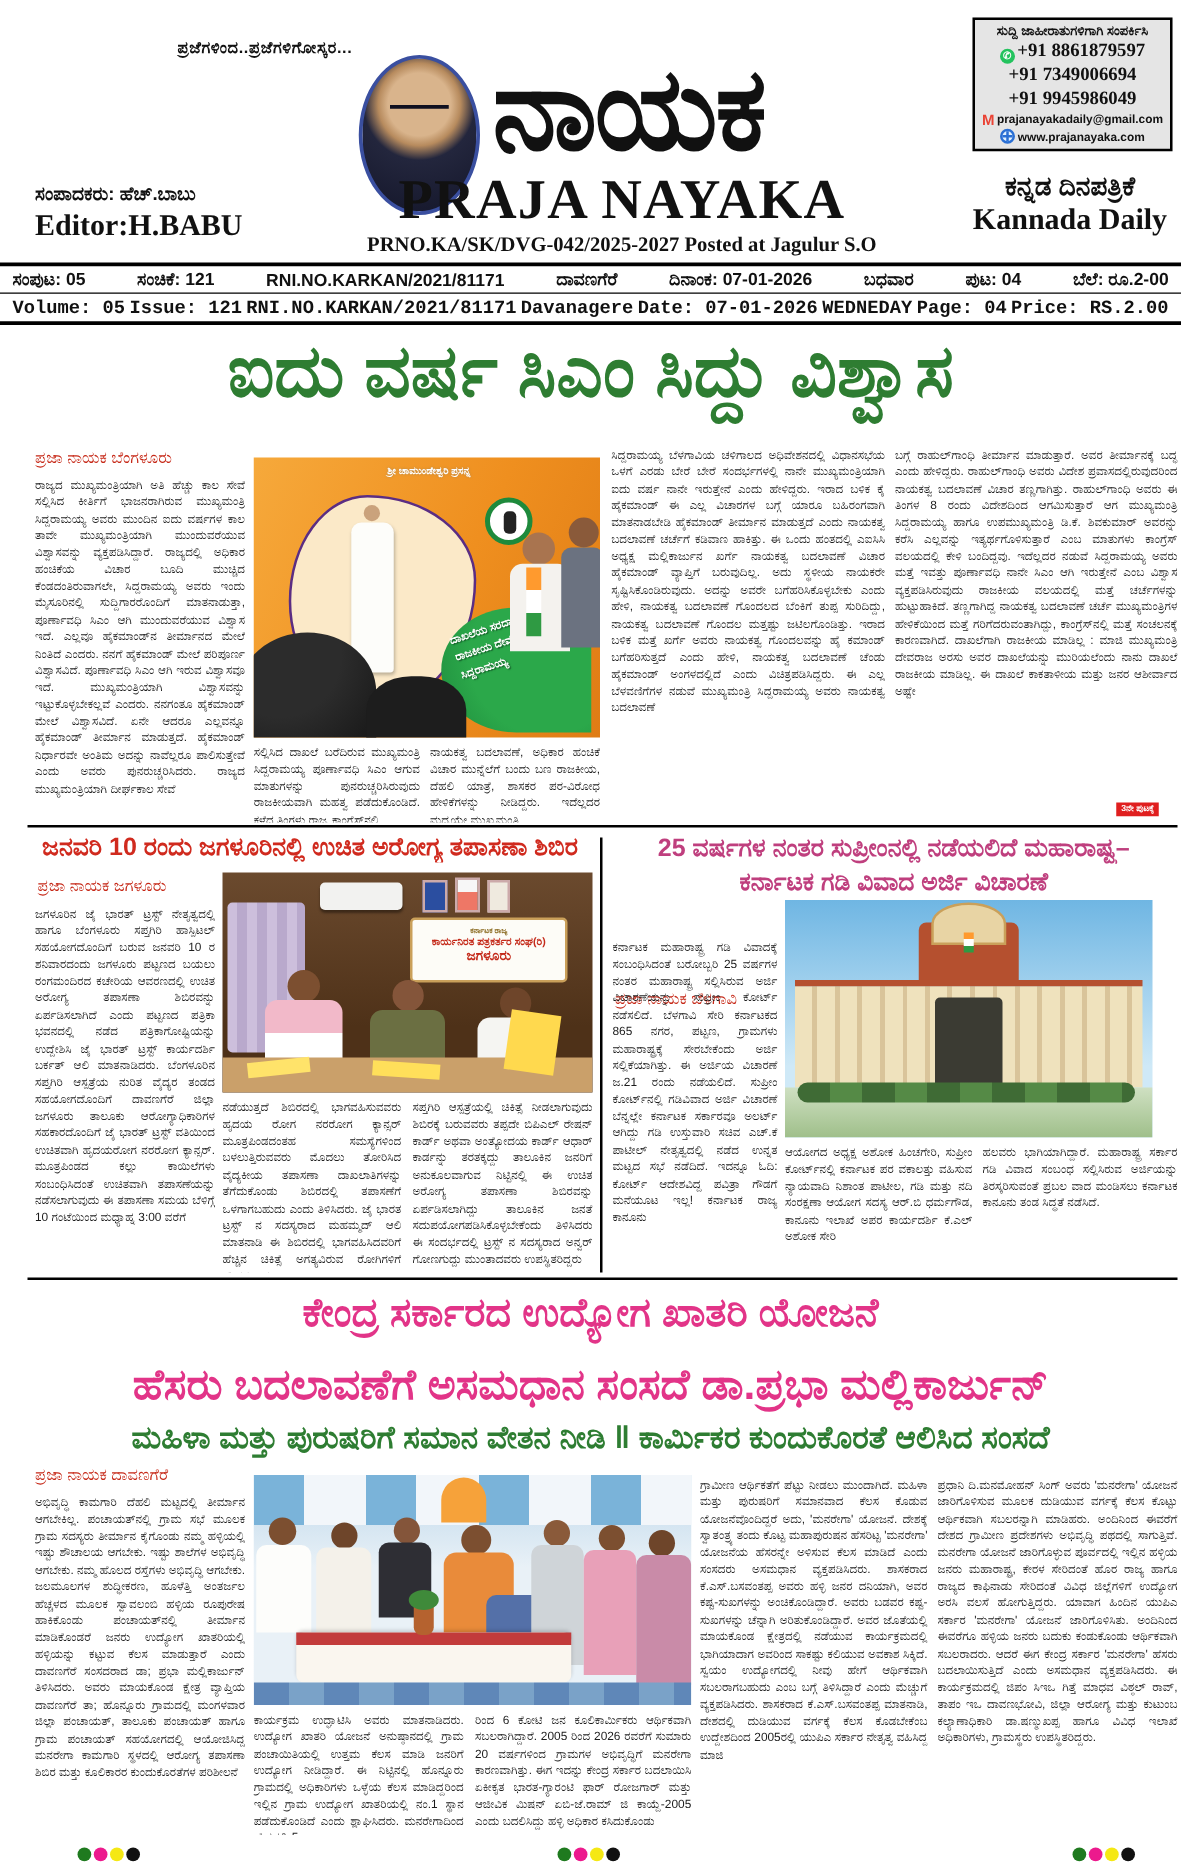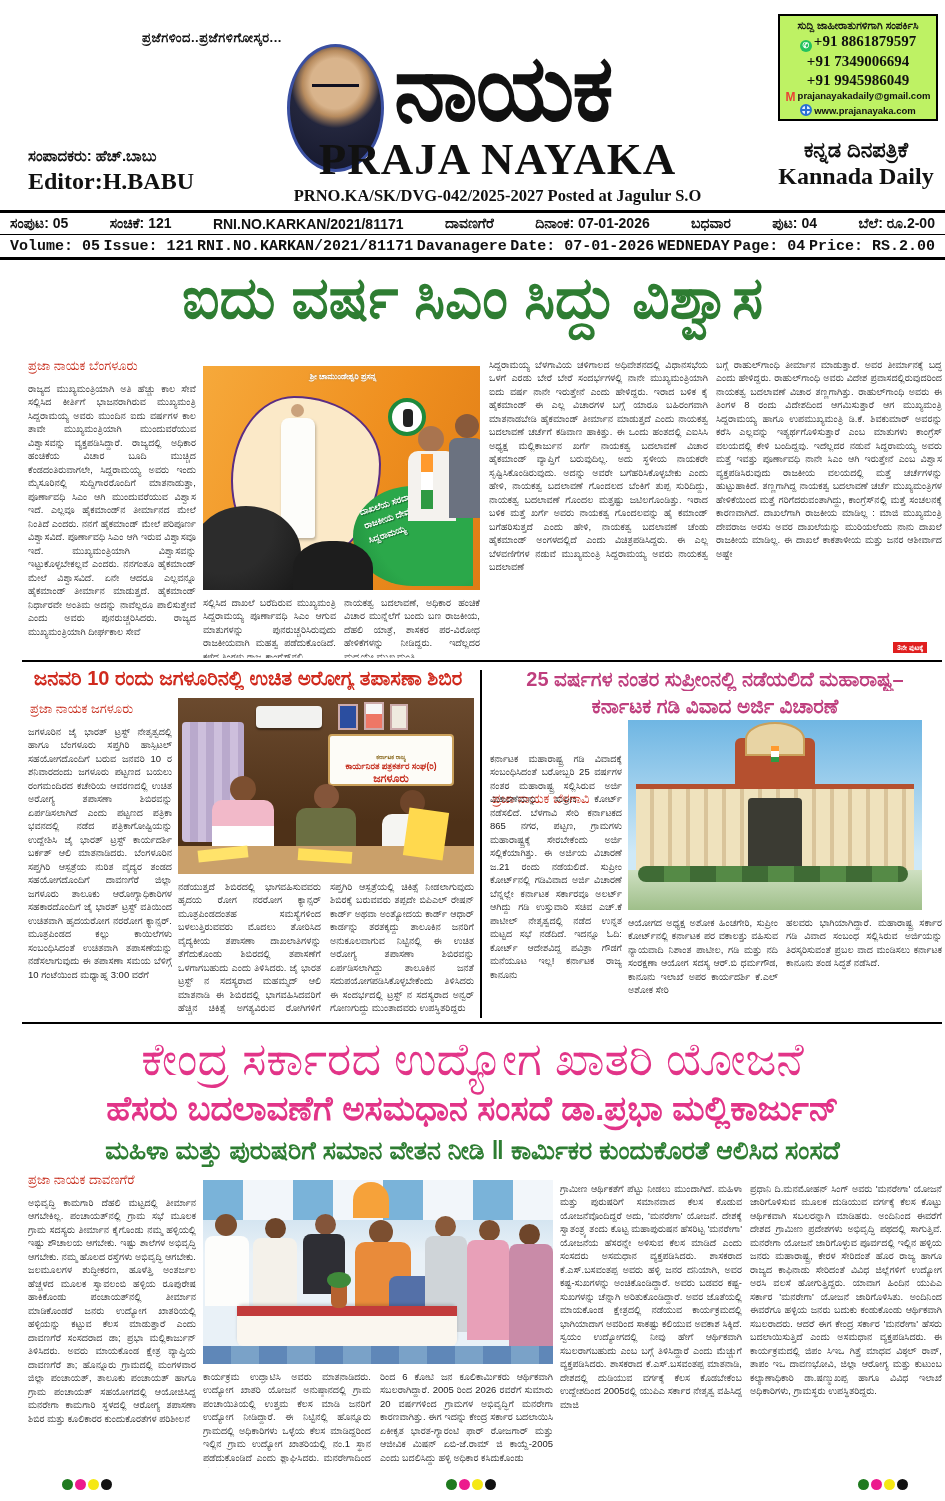--- a/index.html
+++ b/index.html
@@ -12,40 +12,40 @@
   .ctr{text-align:center;}
   .coltext{font-size:9.5px;line-height:1.42;text-align:justify;overflow:hidden;color:#1c1c1c;}
   .dateline{font-size:13px;font-weight:normal;color:#c62817;}
   .rule{background:#000;}
   
   .tagline{font-size:13px;font-weight:bold;letter-spacing:.5px;}
   .kn-title{font-size:92px;font-weight:bold;line-height:1;letter-spacing:-2px;white-space:nowrap;}
   .oval{border:3px solid #3a4fa0;border-radius:50%;overflow:hidden;
         background:radial-gradient(circle at 50% 30%,#d9b48c 0 26%,#b78b5e 34%,#23263d 46%,#14162a 100%);}
   .oval .specs{position:absolute;left:24%;top:30%;width:52%;height:10px;border-top:3px solid #101020;}
-  .contact-box{border:2px solid #000;background:#bef264;padding:3px 4px;text-align:center;}
+  .contact-box{border:2px solid #000;background:#e5e5e5;padding:3px 4px;text-align:center;}
   .contact-box .hd{font-size:10.5px;font-weight:bold;line-height:1.25;}
   .contact-box .ph{font-size:15px;font-weight:bold;font-family:"Liberation Serif","DejaVu Serif",serif;line-height:1.25;white-space:nowrap;}
   .contact-box .sm{font-size:9.5px;font-weight:bold;white-space:nowrap;}
   .cicon{display:inline-block;width:12px;height:12px;border-radius:50%;vertical-align:-2px;margin-right:2px;}
   .wa{background:#23c35e;color:#fff;font-size:8px;line-height:12px;text-align:center;}
   .gm{color:#ea4335;font-weight:bold;font-size:12px;width:auto;border-radius:0;background:none;}
   .gl{border:2px solid #2a6fd4;background:
       linear-gradient(#2a6fd4 0 0) center/100% 2px no-repeat,
       linear-gradient(#2a6fd4 0 0) center/2px 100% no-repeat,#dff0ff;}
   
   .infobar{border-top:3px solid #000;border-bottom:3px solid #000;}
   .inforow{display:flex;justify-content:space-between;align-items:center;padding:0 10px;height:22px;font-weight:bold;}
   .inforow.kn{font-size:14px;border-bottom:1.5px solid #000;justify-content:space-between;}
   .inforow.en{font-size:15px;font-family:Liberation Mono, monospace;}
   
   .h1{font-size:58px;font-weight:800;color:#2e7d32;letter-spacing:0;white-space:nowrap;}
   .h-red{font-size:20px;font-weight:bold;color:#d02a1e;white-space:nowrap;overflow:hidden;}
   .h-pink{font-size:20px;font-weight:bold;color:#bf3f7e;white-space:nowrap;overflow:hidden;}
-  .h4a{font-size:46px;font-weight:400;color:#e23488;white-space:nowrap;}
+  .h4a{font-size:32px;font-weight:700;color:#e23488;white-space:nowrap;}
   .h4b{font-size:34px;font-weight:800;color:#e23488;white-space:nowrap;}
   .h4c{font-size:25px;font-weight:800;color:#2e7d32;white-space:nowrap;}
   .chip{background:#e01f1f;color:#fff;font-size:7px;font-weight:bold;padding:2px 4px;line-height:1;}
   .photo{overflow:hidden;position:absolute;}
   .dot{width:11px;height:11px;border-radius:50%;display:inline-block;margin-right:2px;}
 </style>
 </head>
 <body>
 
 <div class="page">
@@ -136,21 +136,21 @@
   <div class="abs h-red ctr" style="left:22px;top:667px;width:452px;">ಜನವರಿ 10 ರಂದು ಜಗಳೂರಿನಲ್ಲಿ ಉಚಿತ ಅರೋಗ್ಯ ತಪಾಸಣಾ ಶಿಬಿರ</div>
   <div class="abs dateline" style="left:30px;top:701px;">ಪ್ರಜಾ ನಾಯಕ ಜಗಳೂರು</div>
   <div class="abs coltext" style="left:28px;top:725px;width:144px;height:293px;">ಜಗಳೂರಿನ ಜೈ ಭಾರತ್ ಟ್ರಸ್ಟ್ ನೇತೃತ್ವದಲ್ಲಿ ಹಾಗೂ ಬೆಂಗಳೂರು ಸಪ್ತಗಿರಿ ಹಾಸ್ಪಿಟಲ್ ಸಹಯೋಗದೊಂದಿಗೆ ಬರುವ ಜನವರಿ 10 ರ ಶನಿವಾರದಂದು ಜಗಳೂರು ಪಟ್ಟಣದ ಬಯಲು ರಂಗಮಂದಿರದ ಕಚೇರಿಯ ಆವರಣದಲ್ಲಿ ಉಚಿತ ಅರೋಗ್ಯ ತಪಾಸಣಾ ಶಿಬಿರವನ್ನು ಏರ್ಪಡಿಸಲಾಗಿದೆ ಎಂದು ಪಟ್ಟಣದ ಪತ್ರಿಕಾ ಭವನದಲ್ಲಿ ನಡೆದ ಪತ್ರಿಕಾಗೋಷ್ಟಿಯನ್ನು ಉದ್ದೇಶಿಸಿ ಜೈ ಭಾರತ್ ಟ್ರಸ್ಟ್ ಕಾರ್ಯದರ್ಶಿ ಬರ್ಕತ್ ಆಲಿ ಮಾತನಾಡಿದರು. ಬೆಂಗಳೂರಿನ ಸಪ್ತಗಿರಿ ಆಸ್ಪತ್ರೆಯ ನುರಿತ ವೈದ್ಯರ ತಂಡದ ಸಹಯೋಗದೊಂದಿಗೆ ದಾವಣಗೆರೆ ಜಿಲ್ಲಾ ಜಗಳೂರು ತಾಲೂಕು ಆರೋಗ್ಯಾಧಿಕಾರಿಗಳ ಸಹಕಾರದೊಂದಿಗೆ ಜೈ ಭಾರತ್ ಟ್ರಸ್ಟ್ ವತಿಯಿಂದ ಉಚಿತವಾಗಿ ಹೃದಯರೋಗ ನರರೋಗ ಕ್ಯಾನ್ಸರ್. ಮೂತ್ರಪಿಂಡದ ಕಲ್ಲು ಕಾಯಿಲೆಗಳು ಸಂಬಂಧಿಸಿದಂತೆ ಉಚಿತವಾಗಿ ತಪಾಸಣೆಯನ್ನು ನಡೆಸಲಾಗುವುದು ಈ ತಪಾಸಣಾ ಸಮಯ ಬೆಳಿಗ್ಗೆ 10 ಗಂಟೆಯಿಂದ ಮಧ್ಯಾಹ್ನ 3:00 ವರೆಗೆ</div>
 
   <div class="photo" style="left:178px;top:698px;width:296px;height:176px;background:linear-gradient(#6b4a2e,#4e3118 70%);">
     <div class="abs" style="left:4px;top:24px;width:62px;height:120px;background:repeating-linear-gradient(90deg,#cdbfdc 0 8px,#b9a9cc 8px 16px);border-radius:4px;"></div>
     <div class="abs" style="left:78px;top:8px;width:66px;height:22px;background:#f2f2f0;border-radius:4px;box-shadow:0 2px 2px rgba(0,0,0,.4);"></div>
     <div class="abs" style="left:160px;top:6px;width:20px;height:26px;background:#2b4ea0;border:2px solid #caa;"></div>
     <div class="abs" style="left:186px;top:4px;width:20px;height:28px;background:linear-gradient(#f7f7f7 40%,#e76 40%);border:2px solid #caa;"></div>
     <div class="abs" style="left:212px;top:6px;width:18px;height:26px;background:#efeadf;border:2px solid #caa;"></div>
-    <div class="abs ctr" style="left:150px;top:36px;width:126px;height:52px;background:#fdfcf7;border:2px solid #caa05a;border-radius:4px;padding-top:18px;">
+    <div class="abs ctr" style="left:150px;top:36px;width:126px;height:52px;background:#fdfcf7;border:2px solid #caa05a;border-radius:4px;padding-top:5px;">
       <div style="font-size:6px;color:#8a6a20;font-weight:bold;">ಕರ್ನಾಟಕ ರಾಜ್ಯ</div>
       <div style="font-size:8.5px;color:#c42a1a;font-weight:bold;">ಕಾರ್ಯನಿರತ ಪತ್ರಕರ್ತರ ಸಂಘ(ರಿ)</div>
       <div style="font-size:11px;color:#c42a1a;font-weight:bold;">ಜಗಳೂರು</div>
     </div>
     <div class="abs" style="left:52px;top:78px;width:26px;height:26px;border-radius:50%;background:#7c4f30;"></div>
     <div class="abs" style="left:34px;top:102px;width:62px;height:48px;background:linear-gradient(#f2b9c9 55%,#fff 55%);border-radius:10px 10px 0 0;"></div>
     <div class="abs" style="left:136px;top:86px;width:25px;height:25px;border-radius:50%;background:#84553a;"></div>
     <div class="abs" style="left:118px;top:110px;width:60px;height:42px;background:#6b6f42;border-radius:10px 10px 0 0;"></div>
     <div class="abs" style="left:222px;top:92px;width:25px;height:25px;border-radius:50%;background:#6e452a;"></div>
     <div class="abs" style="left:204px;top:116px;width:58px;height:38px;background:#f5f5f2;border-radius:10px 10px 0 0;"></div>

